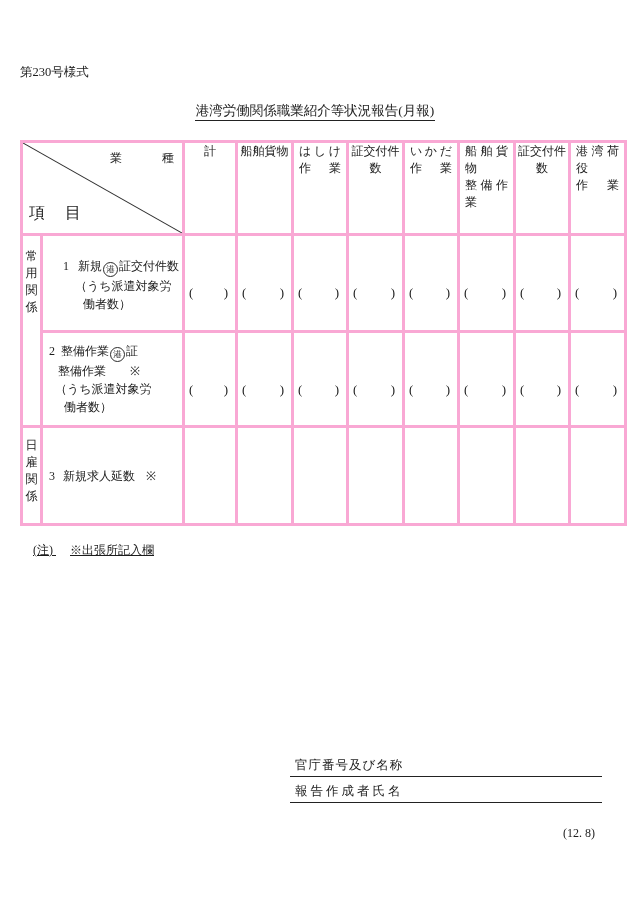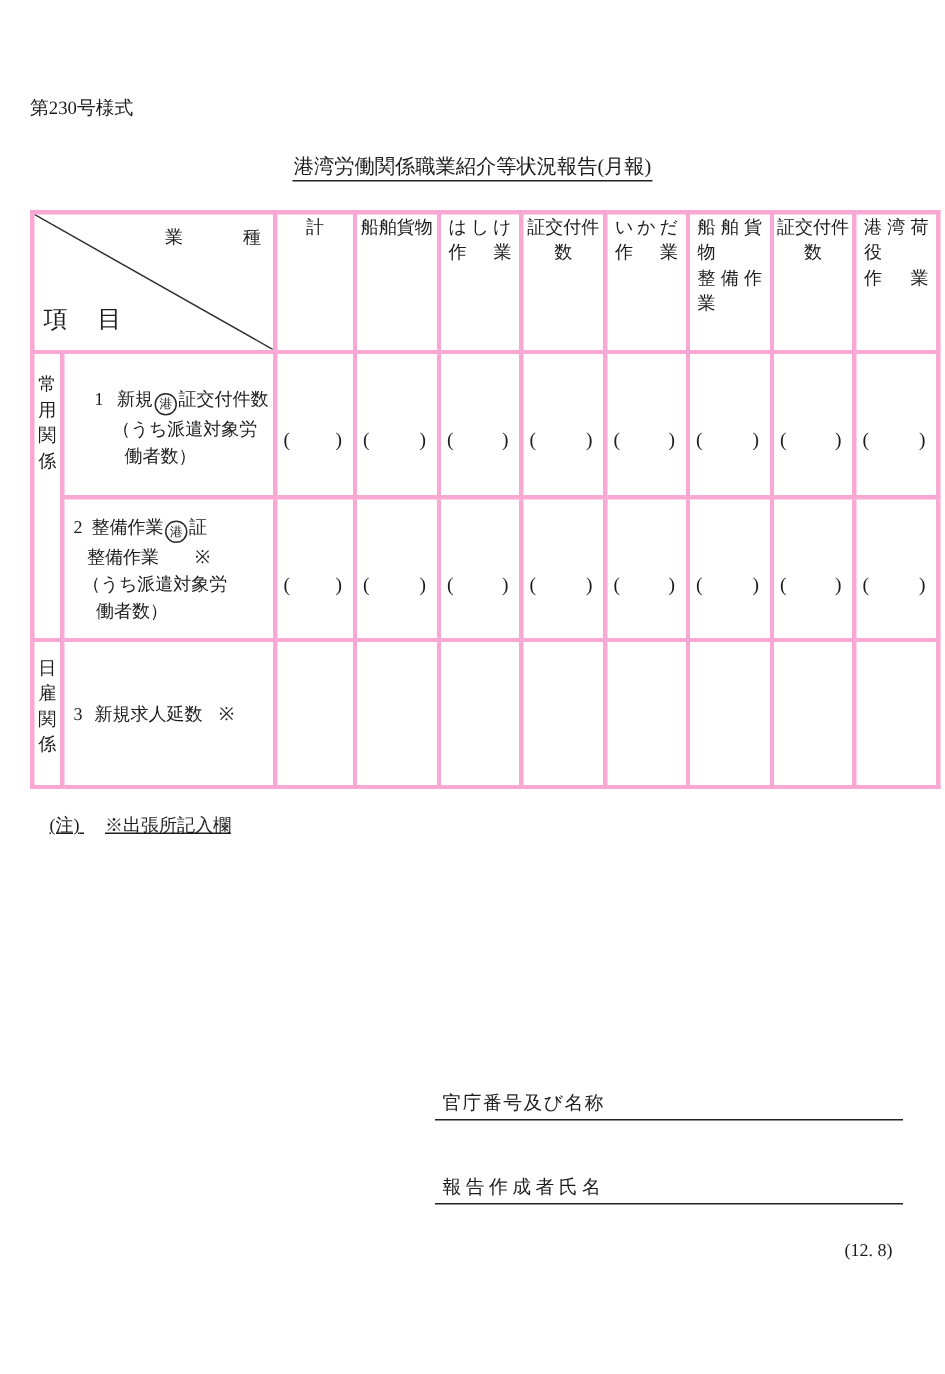--- a/index.html
+++ b/index.html
@@ -52,21 +52,21 @@
 
   .foot-note{left:33px;top:542px;font-size:12px;text-decoration:underline;}
   .foot-note .gap{margin-left:14px;}
 
   .fline{
     position:absolute;left:290px;width:312px;height:21px;
     border-bottom:1.2px solid #222;font-size:12.5px;
   }
   .fline span{position:absolute;bottom:2px;white-space:nowrap;}
   .f1{top:671px;}
-  .f2{top:725px;}
+  .f2{top:755px;}
   .f3{top:781px;}
   .lbl-report{left:5px;letter-spacing:12px;}
   .lbl-era{left:143px;letter-spacing:2px;}
   .lbl-year{left:215px;}
   .lbl-month{left:266px;}
   .lbl-office{left:5px;letter-spacing:1px;}
   .lbl-author{left:5px;letter-spacing:3px;text-align:center;}
 
   .version{left:563px;top:826px;font-size:12px;}
 </style>

